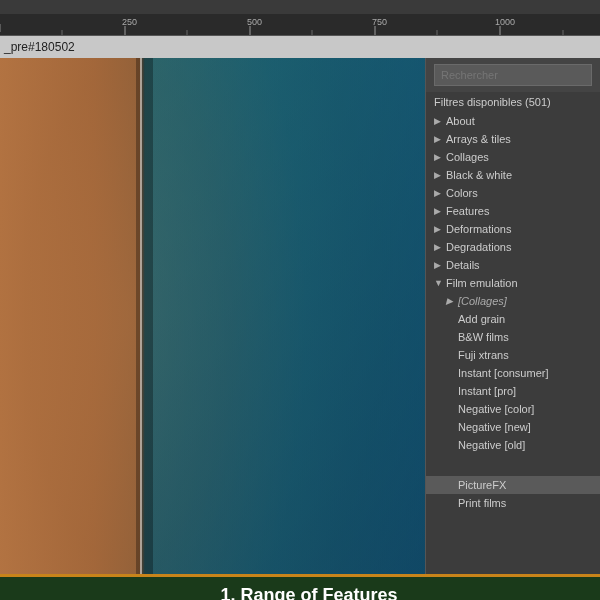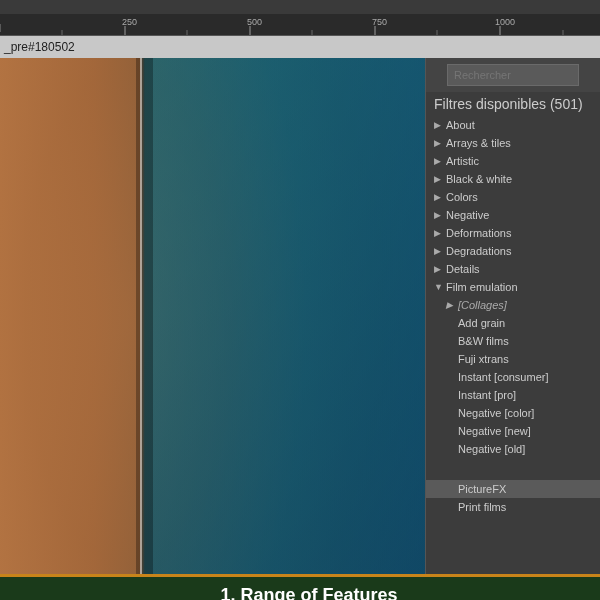--- a/index.html
+++ b/index.html
@@ -96,37 +96,37 @@
     
     #sidebar {
       width: 175px;
       background: #3c3c3c;
       display: flex;
       flex-direction: column;
       border-left: 1px solid #555;
     }
 
     #search-bar {
-      padding: 6px 21px;
+      padding: 6px 8px;
       background: #444;
     }
     #search-input {
       width: 100%;
       height: 22px;
       background: #5a5a5a;
       border: 1px solid #6a6a6a;
       color: #ddd;
       font-size: 11px;
       padding: 2px 6px;
       outline: none;
     }
 
     #filters-header {
       padding: 4px 8px;
-      font-size: 14px;
+      font-size: 11px;
       color: #ccc;
       background: #3c3c3c;
     }
 
     #filter-list {
       flex: 1;
       overflow-y: auto;
       font-size: 11px;
       color: #ccc;
     }
@@ -255,33 +255,33 @@
     <div class="filter-item">
           <span class="arrow">▶</span>
           <span>About</span>
         </div>
         <div class="filter-item">
           <span class="arrow">▶</span>
           <span>Arrays &amp; tiles</span>
         </div>
         <div class="filter-item">
           <span class="arrow">▶</span>
-          <span>Artistic</span>
+          <span>Collages</span>
         </div>
         <div class="filter-item">
           <span class="arrow">▶</span>
           <span>Black &amp; white</span>
         </div>
         <div class="filter-item">
           <span class="arrow">▶</span>
           <span>Colors</span>
         </div>
         <div class="filter-item">
           <span class="arrow">▶</span>
-          <span>Negative</span>
+          <span>Features</span>
         </div>
         <div class="filter-item">
           <span class="arrow">▶</span>
           <span>Deformations</span>
         </div>
         <div class="filter-item">
           <span class="arrow">▶</span>
           <span>Degradations</span>
         </div>
         <div class="filter-item">

